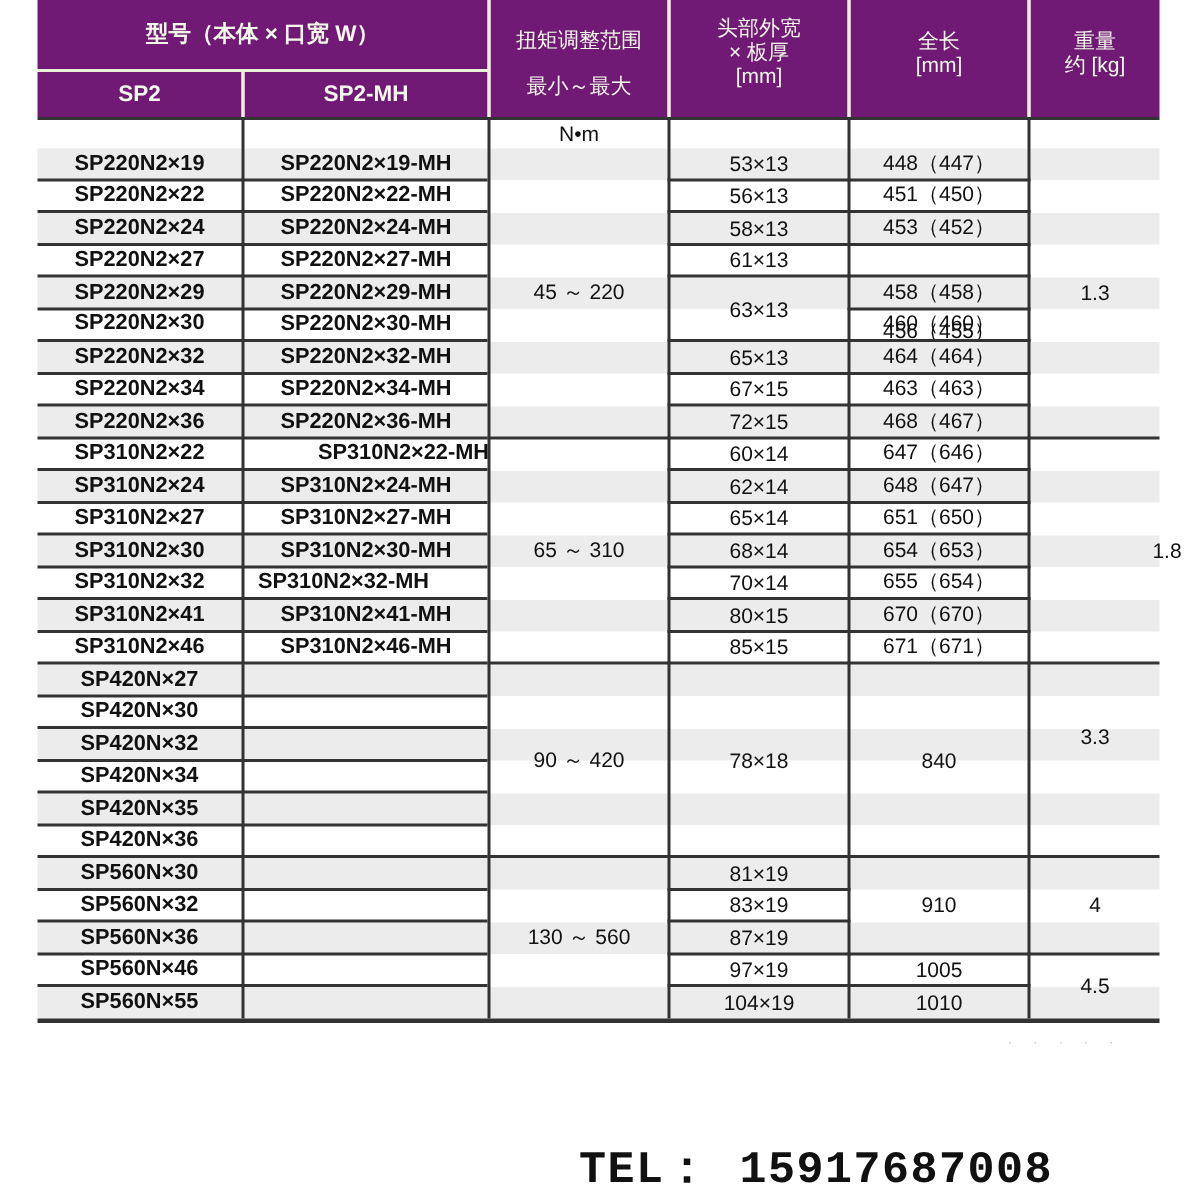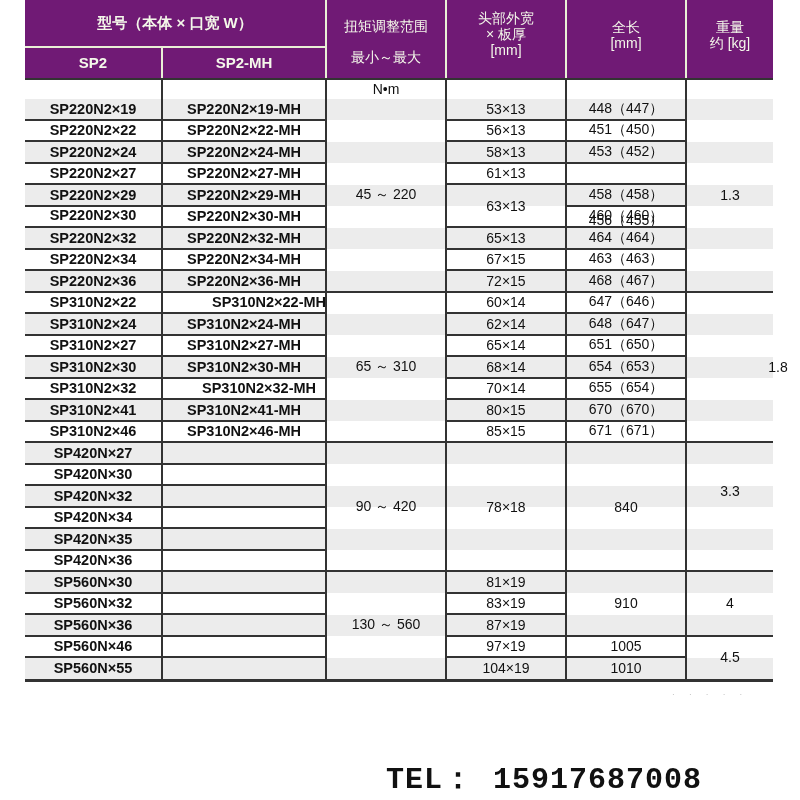--- a/index.html
+++ b/index.html
@@ -103,21 +103,21 @@
     <div class="cell b" style="left: 25px; top: 313px; width: 136px; height: 21.5px;">SP310N2×24</div>
     <div class="cell b" style="left: 163px; top: 313px; width: 162px; height: 21.5px;">SP310N2×24-MH</div>
     <div class="hl" style="left: 25px; top: 312px; width: 300px;"></div>
     <div class="cell b" style="left: 25px; top: 334.5px; width: 136px; height: 21.5px;">SP310N2×27</div>
     <div class="cell b" style="left: 163px; top: 334.5px; width: 162px; height: 21.5px;">SP310N2×27-MH</div>
     <div class="hl" style="left: 25px; top: 333.5px; width: 300px;"></div>
     <div class="cell b" style="left: 25px; top: 356px; width: 136px; height: 21.5px;">SP310N2×30</div>
     <div class="cell b" style="left: 163px; top: 356px; width: 162px; height: 21.5px;">SP310N2×30-MH</div>
     <div class="hl" style="left: 25px; top: 355px; width: 300px;"></div>
     <div class="cell b" style="left: 25px; top: 377.5px; width: 136px; height: 21.5px;">SP310N2×32</div>
-    <div class="cell b" style="left: 178px; top: 377.5px; width: 162px; height: 21.5px;">SP310N2×32-MH</div>
+    <div class="cell b" style="left: 148px; top: 377.5px; width: 162px; height: 21.5px;">SP310N2×32-MH</div>
     <div class="hl" style="left: 25px; top: 376.5px; width: 300px;"></div>
     <div class="cell b" style="left: 25px; top: 399px; width: 136px; height: 21.5px;">SP310N2×41</div>
     <div class="cell b" style="left: 163px; top: 399px; width: 162px; height: 21.5px;">SP310N2×41-MH</div>
     <div class="hl" style="left: 25px; top: 398px; width: 300px;"></div>
     <div class="cell b" style="left: 25px; top: 420.5px; width: 136px; height: 21.5px;">SP310N2×46</div>
     <div class="cell b" style="left: 163px; top: 420.5px; width: 162px; height: 21.5px;">SP310N2×46-MH</div>
     <div class="hl" style="left: 25px; top: 419.5px; width: 300px;"></div>
     <div class="cell b" style="left: 25px; top: 442px; width: 136px; height: 21.5px;">SP420N×27</div>
     <div class="cell b" style="left: 163px; top: 442px; width: 162px; height: 21.5px;"></div>
     <div class="hl" style="left: 25px; top: 441px; width: 300px;"></div>

